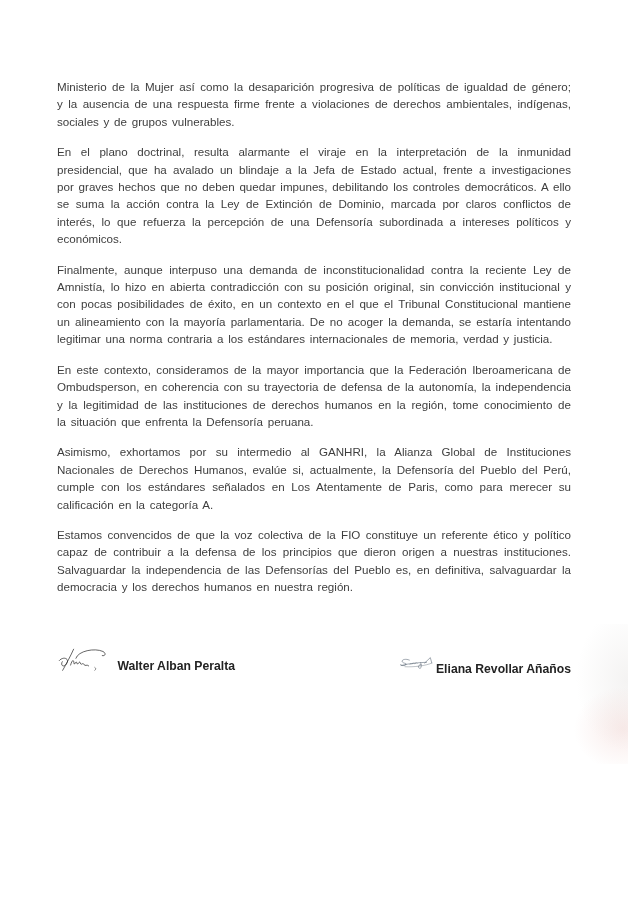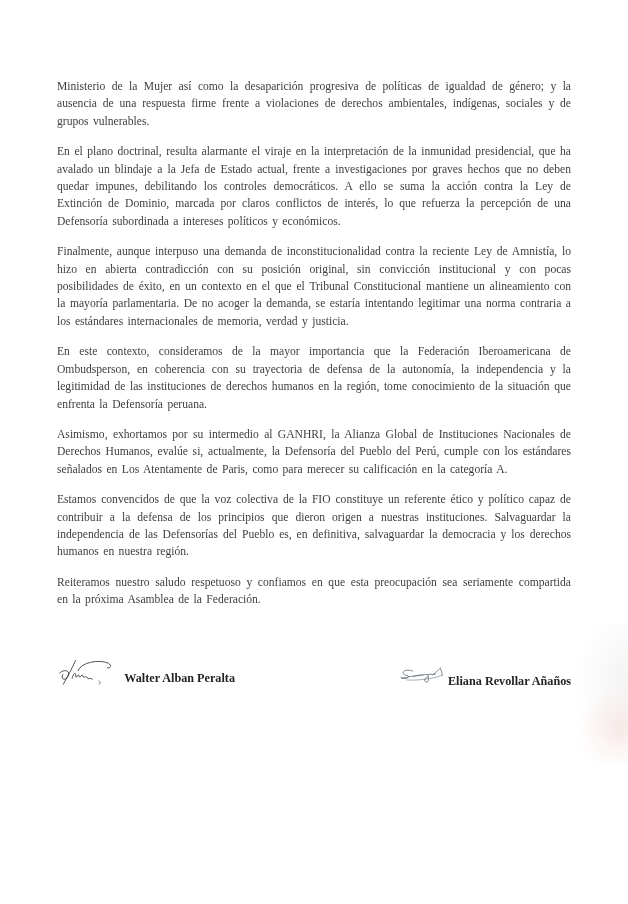--- a/index.html
+++ b/index.html
@@ -7,21 +7,20 @@
   body {
     width: 628px; height: 904px;
     font-family: "Liberation Sans", "DejaVu Sans", sans-serif;
     overflow: hidden;
   }
   .page {
     position: relative;
     width: 628px; height: 774px;
     background: #ffffff;
     overflow: hidden;
-    font-family: Liberation Serif, serif;
   }
   .content {
     position: absolute;
     left: 57px; top: 78px;
     width: 514px;
   }
   .para {
     font-size: 11.6px;
     line-height: 17.4px;
     color: #3e3e3e;
@@ -78,21 +77,20 @@
 
 <div class="page">
   <div class="content">
 
     <p class="para">Ministerio de la Mujer así como la desaparición progresiva de políticas de igualdad de género; y la ausencia de una respuesta firme frente a violaciones de derechos ambientales, indígenas, sociales y de grupos vulnerables.</p>
     <p class="para">En el plano doctrinal, resulta alarmante el viraje en la interpretación de la inmunidad presidencial, que ha avalado un blindaje a la Jefa de Estado actual, frente a investigaciones por graves hechos que no deben quedar impunes, debilitando los controles democráticos. A ello se suma la acción contra la Ley de Extinción de Dominio, marcada por claros conflictos de interés, lo que refuerza la percepción de una Defensoría subordinada a intereses políticos y económicos.</p>
     <p class="para">Finalmente, aunque interpuso una demanda de inconstitucionalidad contra la reciente Ley de Amnistía, lo hizo en abierta contradicción con su posición original, sin convicción institucional y con pocas posibilidades de éxito, en un contexto en el que el Tribunal Constitucional mantiene un alineamiento con la mayoría parlamentaria. De no acoger la demanda, se estaría intentando legitimar una norma contraria a los estándares internacionales de memoria, verdad y justicia.</p>
     <p class="para">En este contexto, consideramos de la mayor importancia que la Federación Iberoamericana de Ombudsperson, en coherencia con su trayectoria de defensa de la autonomía, la independencia y la legitimidad de las instituciones de derechos humanos en la región, tome conocimiento de la situación que enfrenta la Defensoría peruana.</p>
     <p class="para">Asimismo, exhortamos por su intermedio al GANHRI, la Alianza Global de Instituciones Nacionales de Derechos Humanos, evalúe si, actualmente, la Defensoría del Pueblo del Perú, cumple con los estándares señalados en Los Atentamente de Paris, como para merecer su calificación en la categoría A.</p>
     <p class="para">Estamos convencidos de que la voz colectiva de la FIO constituye un referente ético y político capaz de contribuir a la defensa de los principios que dieron origen a nuestras instituciones. Salvaguardar la independencia de las Defensorías del Pueblo es, en definitiva, salvaguardar la democracia y los derechos humanos en nuestra región.</p>
-    <p class="para">Reiteramos nuestro saludo respetuoso y confiamos en que esta preocupación sea seriamente compartida en la próxima Asamblea de la Federación.</p>
 
 
     <div class="signatures">
 
       <div class="sig-block first">
         <svg class="sig" width="150" height="82" viewBox="0 0 160 85">
           <g stroke="#1e1e1e">
             <path d="M50,30 C56,10 100,2 122,12 C131,17 128,25 120,23"></path>
             <path d="M44,6 C37,22 24,46 15,62"></path>
             <path d="M6,36 C16,24 35,30 25,45 C17,56 8,48 14,39"></path>

